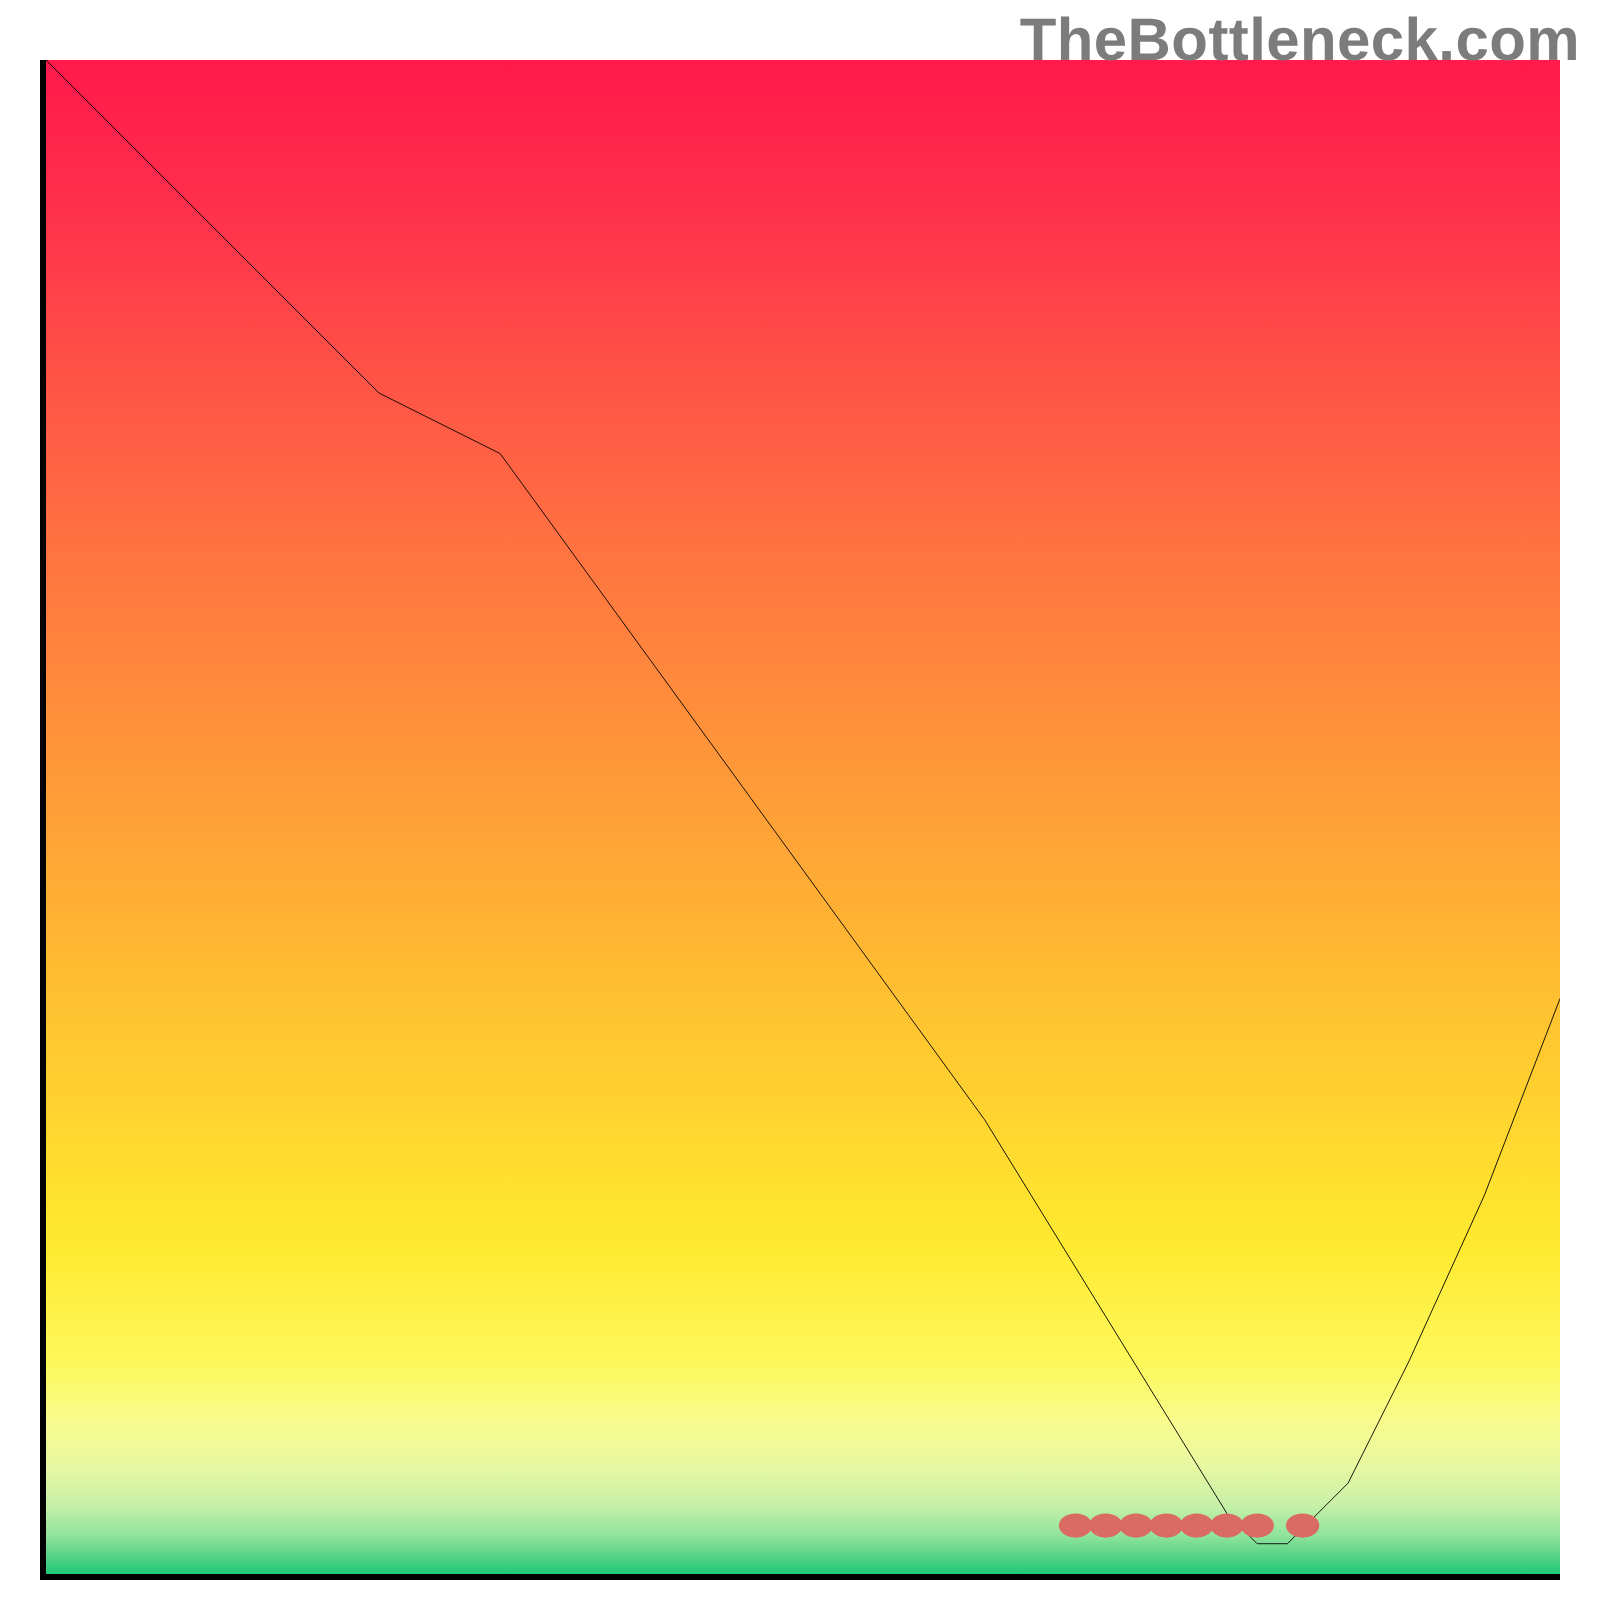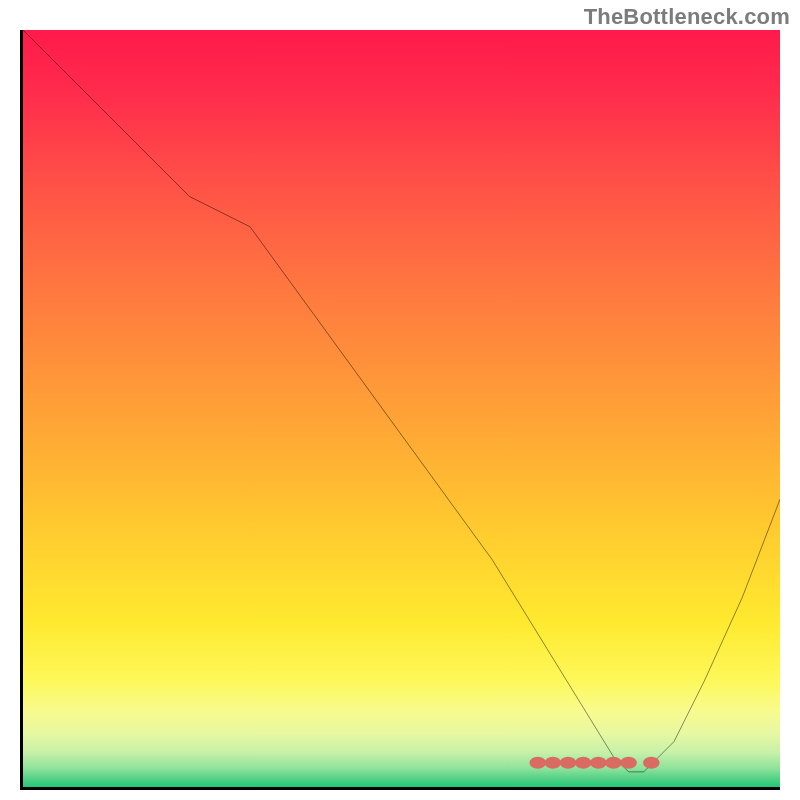--- a/index.html
+++ b/index.html
@@ -3,21 +3,21 @@
 <meta charset="utf-8">
 <style>
   * { margin: 0; padding: 0; box-sizing: border-box; }
   html, body { width: 800px; height: 800px; overflow: hidden; background: #fff; }
   .container { position: relative; width: 800px; height: 800px; }
   .watermark {
     position: absolute;
     top: 4px;
     right: 10px;
     font-family: Arial, Helvetica, sans-serif;
-    font-size: 22px;
+    font-size: 30px;
     font-weight: bold;
     color: #7c7c7c;
     letter-spacing: 0.2px;
     z-index: 10;
   }
   .plot {
     position: absolute;
     left: 20px;
     top: 30px;
     width: 760px;

